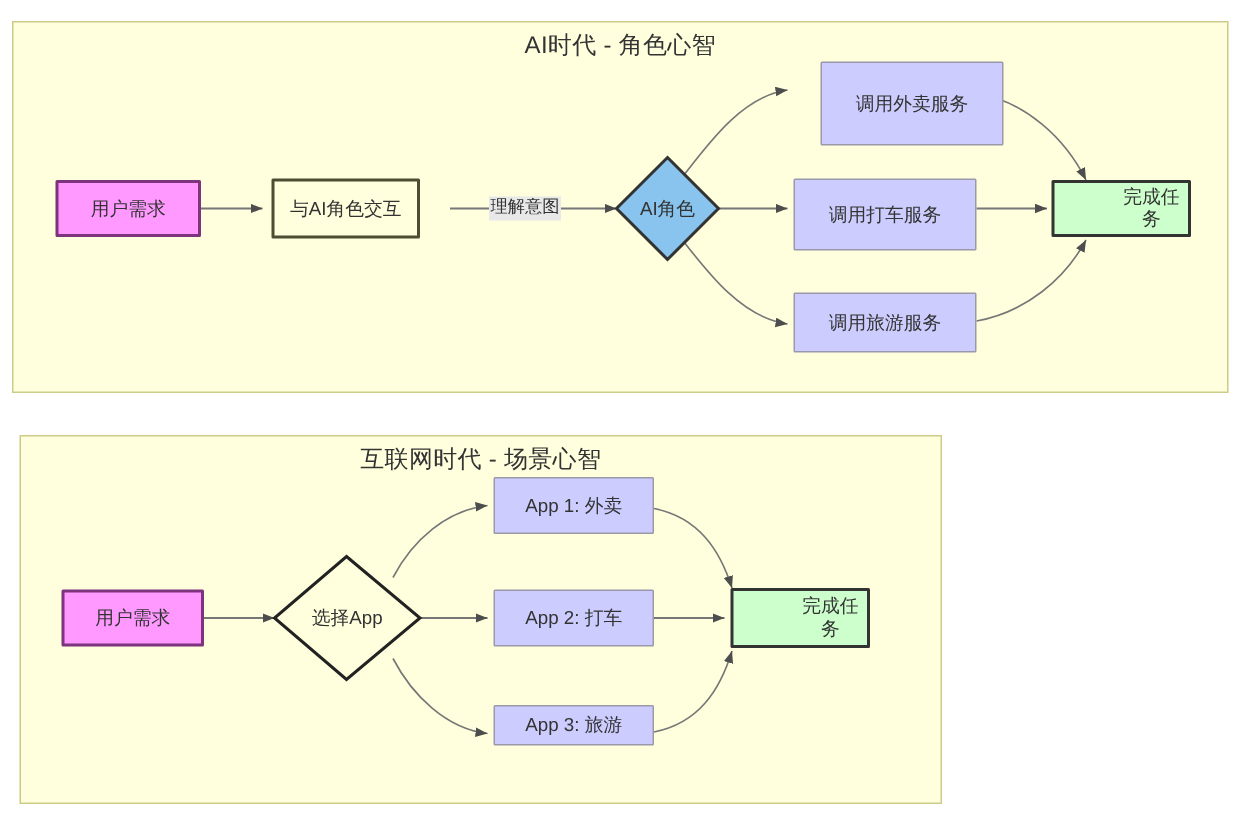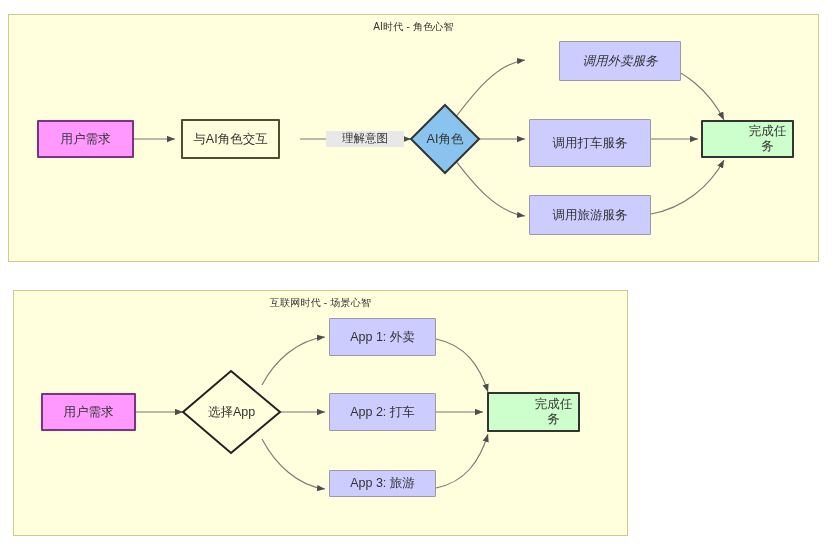--- a/index.html
+++ b/index.html
@@ -32,21 +32,21 @@
     width: 615px;
     height: 246px;
     text-decoration: underline;
   }
   .panel-title {
     position: absolute;
     left: 0;
     right: 0;
     top: 5px;
     text-align: center;
-    font-size: 10px;
+    font-size: 16px;
     color: #333333;
     letter-spacing: .2px;
   }
   .svg-layer {
     position: absolute;
     left: 0;
     top: 0;
     width: 837px;
     height: 547px;
     pointer-events: none;
@@ -96,21 +96,21 @@
     justify-content: center;
     font-size: 12.5px;
     color: #333333;
     pointer-events: none;
   }
   .edge-label {
     position: absolute;
     font-size: 11.5px;
     color: #333333;
     background: #e8e8e8;
-    padding: 1px 16px;
+    padding: 1px 1px;
     line-height: 1.2;
     white-space: nowrap;
   }
 </style>
 </head>
 <body>
 
 <div class="panel" id="panel-ai">
   <div class="panel-title">AI时代 - 角色心智</div>
 </div>
@@ -163,21 +163,21 @@
 <div class="node rect n-start" style="left:37px; top:120px; width:97px; height:38px;">用户需求</div>
 
 <div class="node rect n-plain" style="left:181px; top:119px; width:99px; height:40px;">与AI角色交互</div>
 
 <div class="edge-label" style="left:326px; top:131px;">理解意图</div>
 
 <div class="diamond-wrap" style="left:411px; top:105px; width:68px; height:68px;">
   <div class="dlabel">AI角色</div>
 </div>
 
-<div class="node rect n-service" style="left:559px; top:41px; width:122px; height:40px;font-style:italic;">调用外卖服务</div>
+<div class="node rect n-service" style="left:547px; top:41px; width:122px; height:56px;">调用外卖服务</div>
 
 <div class="node rect n-service" style="left:529px; top:119px; width:122px; height:48px;">调用打车服务</div>
 
 <div class="node rect n-service" style="left:529px; top:195px; width:122px; height:40px;">调用旅游服务</div>
 
 <div class="node rect n-end" style="left:701px; top:120px; width:93px; height:38px;">完成任务</div>
 
 <div class="node rect n-start" style="left:41px; top:393px; width:95px; height:38px;">用户需求</div>
 
 <div class="diamond-wrap" style="left:183px; top:371px; width:97px; height:82px;">

